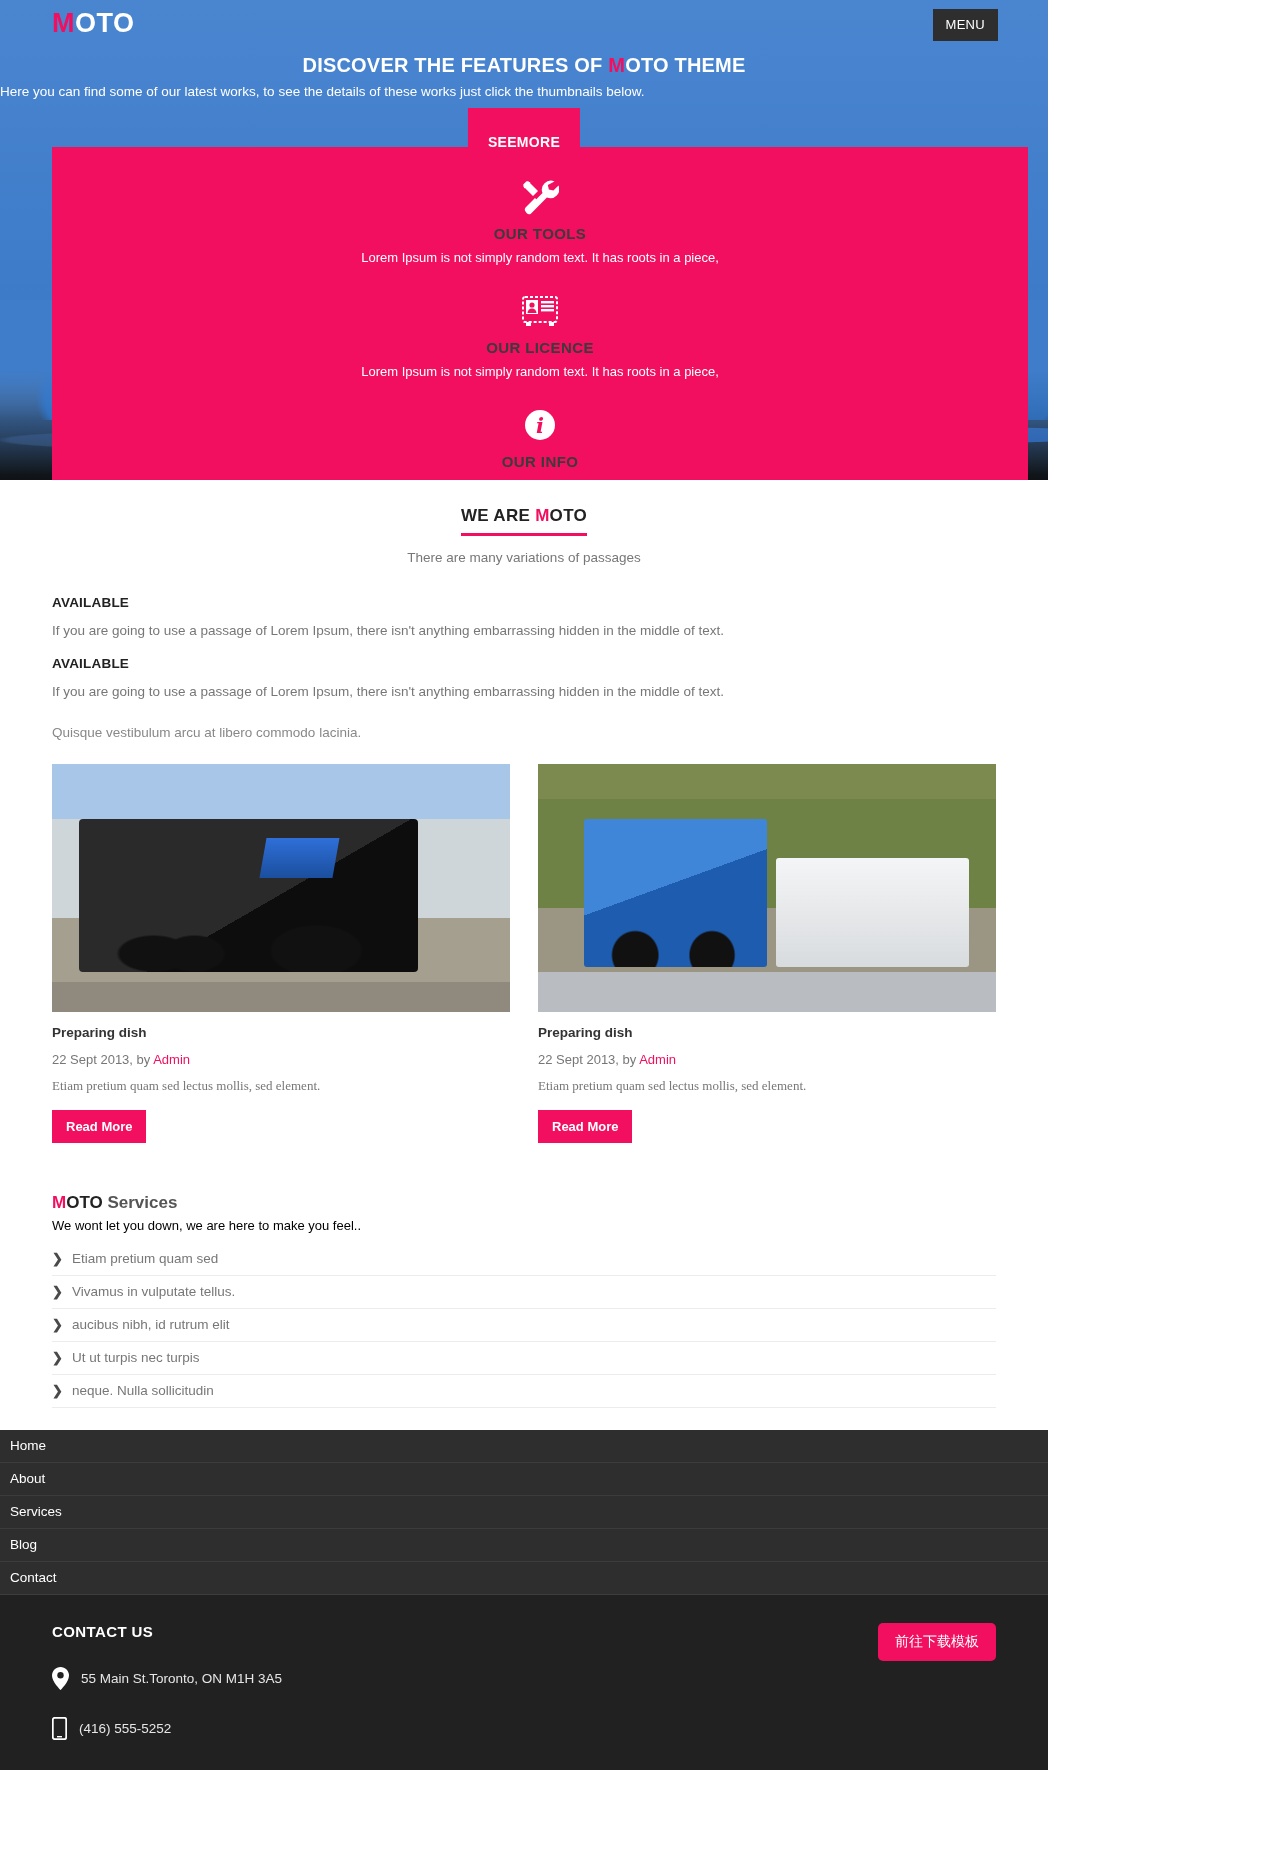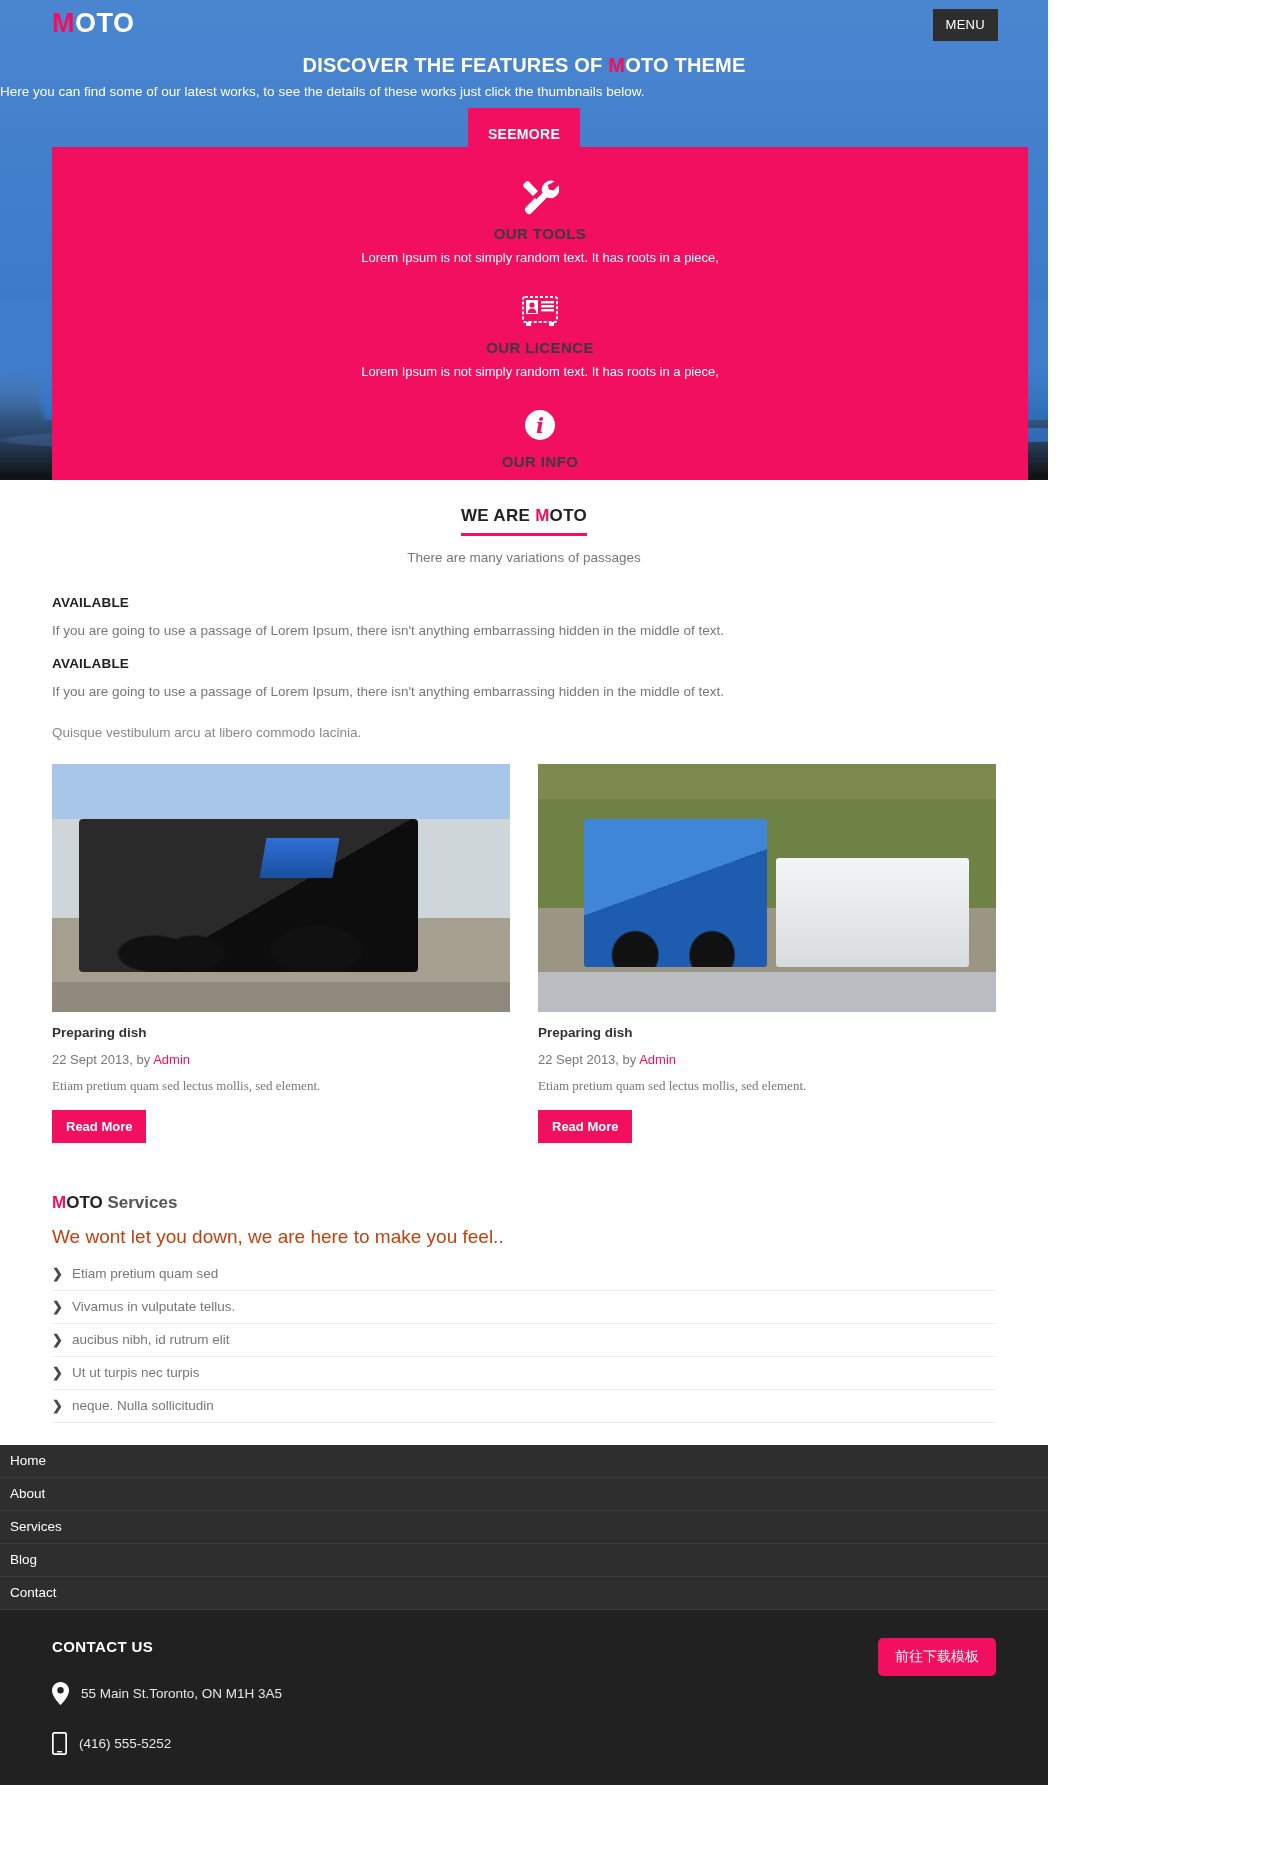--- a/index.html
+++ b/index.html
@@ -103,21 +103,21 @@
   .seemore {
     position: absolute;
     left: 50%;
     transform: translateX(-50%);
     top: 108px;
     background: #f20f5f;
     color: #fff;
     border: 0;
     font-size: 14px;
     font-weight: bold;
-    padding: 18px 20px;
+    padding: 26px 20px;
     cursor: pointer;
     letter-spacing: .3px;
   }
 
   
   .features {
     position: absolute;
     left: 52px; top: 147px;
     width: 976px;
     background: #f20f5f;
@@ -248,21 +248,21 @@
     font-size: 13px;
     font-weight: bold;
     padding: 9px 14px;
     cursor: pointer;
   }
 
   .services { margin-top: 50px; }
   .services-title { font-size: 17px; color: #555; }
   .services-title b { color: #222; font-weight: bold; }
   .services-title b .m { color: #f20f5f; }
-  .services-sub { font-size: 19px; color: #c2410c; margin-top: 13px; }
+  .services-sub { font-size: 13px; color: #000000; margin-top: 5px; }
   .service-list { list-style: none; margin-top: 10px; }
   .service-item {
     display: flex;
     align-items: center;
     gap: 9px;
     padding: 8px 0 9px;
     border-bottom: 1px solid #ececec;
     font-size: 13.5px;
     color: #777;
     cursor: pointer;

